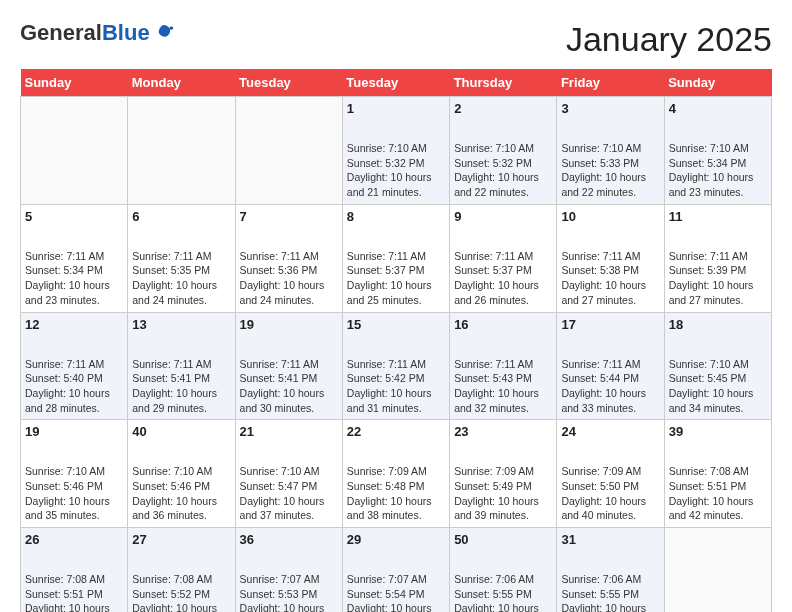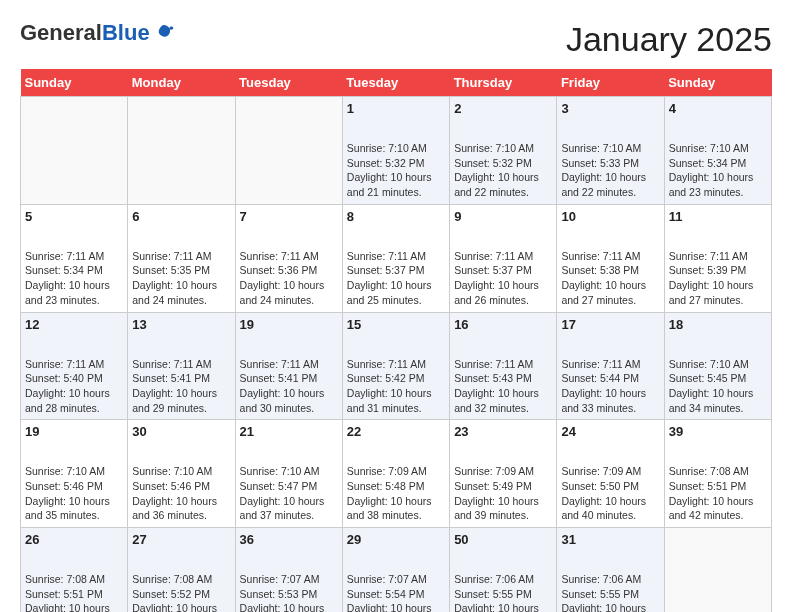--- a/index.html
+++ b/index.html
@@ -190,21 +190,21 @@
           <span class="day-number">18</span>
           <div class="day-info">Sunrise: 7:10 AM<br>Sunset: 5:45 PM<br>Daylight: 10 hours and 34 minutes.</div>
         </td>
       </tr>
       <tr>
         <td>
           <span class="day-number">19</span>
           <div class="day-info">Sunrise: 7:10 AM<br>Sunset: 5:46 PM<br>Daylight: 10 hours and 35 minutes.</div>
         </td>
         <td>
-          <span class="day-number">30</span>
+          <span class="day-number">40</span>
           <div class="day-info">Sunrise: 7:10 AM<br>Sunset: 5:46 PM<br>Daylight: 10 hours and 36 minutes.</div>
         </td>
         <td>
           <span class="day-number">21</span>
           <div class="day-info">Sunrise: 7:10 AM<br>Sunset: 5:47 PM<br>Daylight: 10 hours and 37 minutes.</div>
         </td>
         <td>
           <span class="day-number">22</span>
           <div class="day-info">Sunrise: 7:09 AM<br>Sunset: 5:48 PM<br>Daylight: 10 hours and 38 minutes.</div>
         </td>

